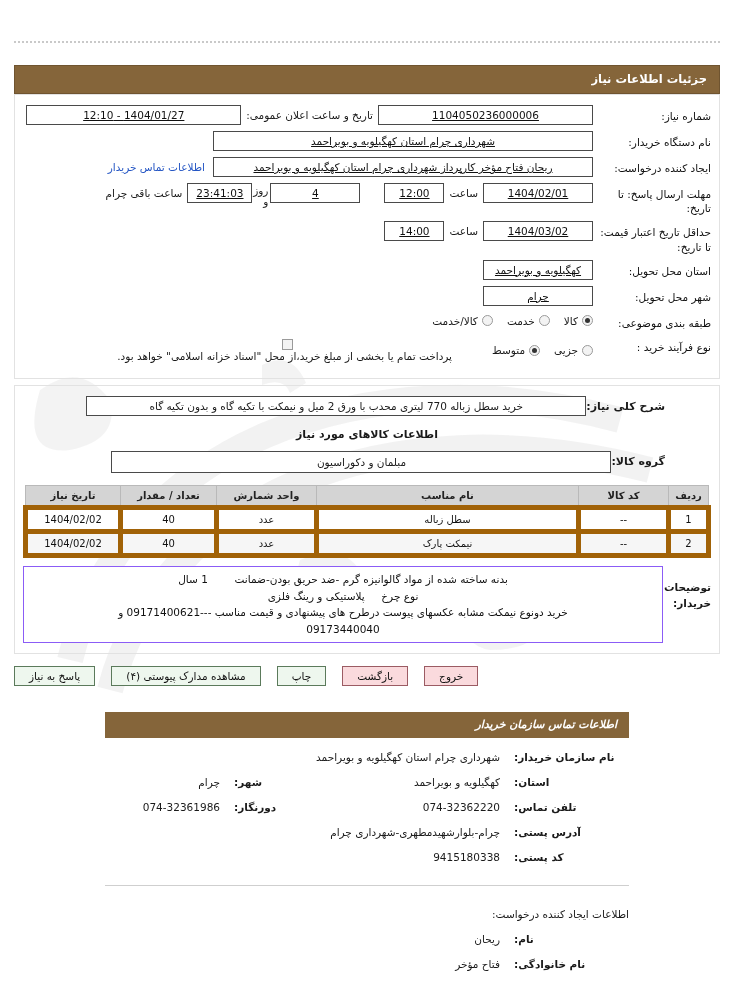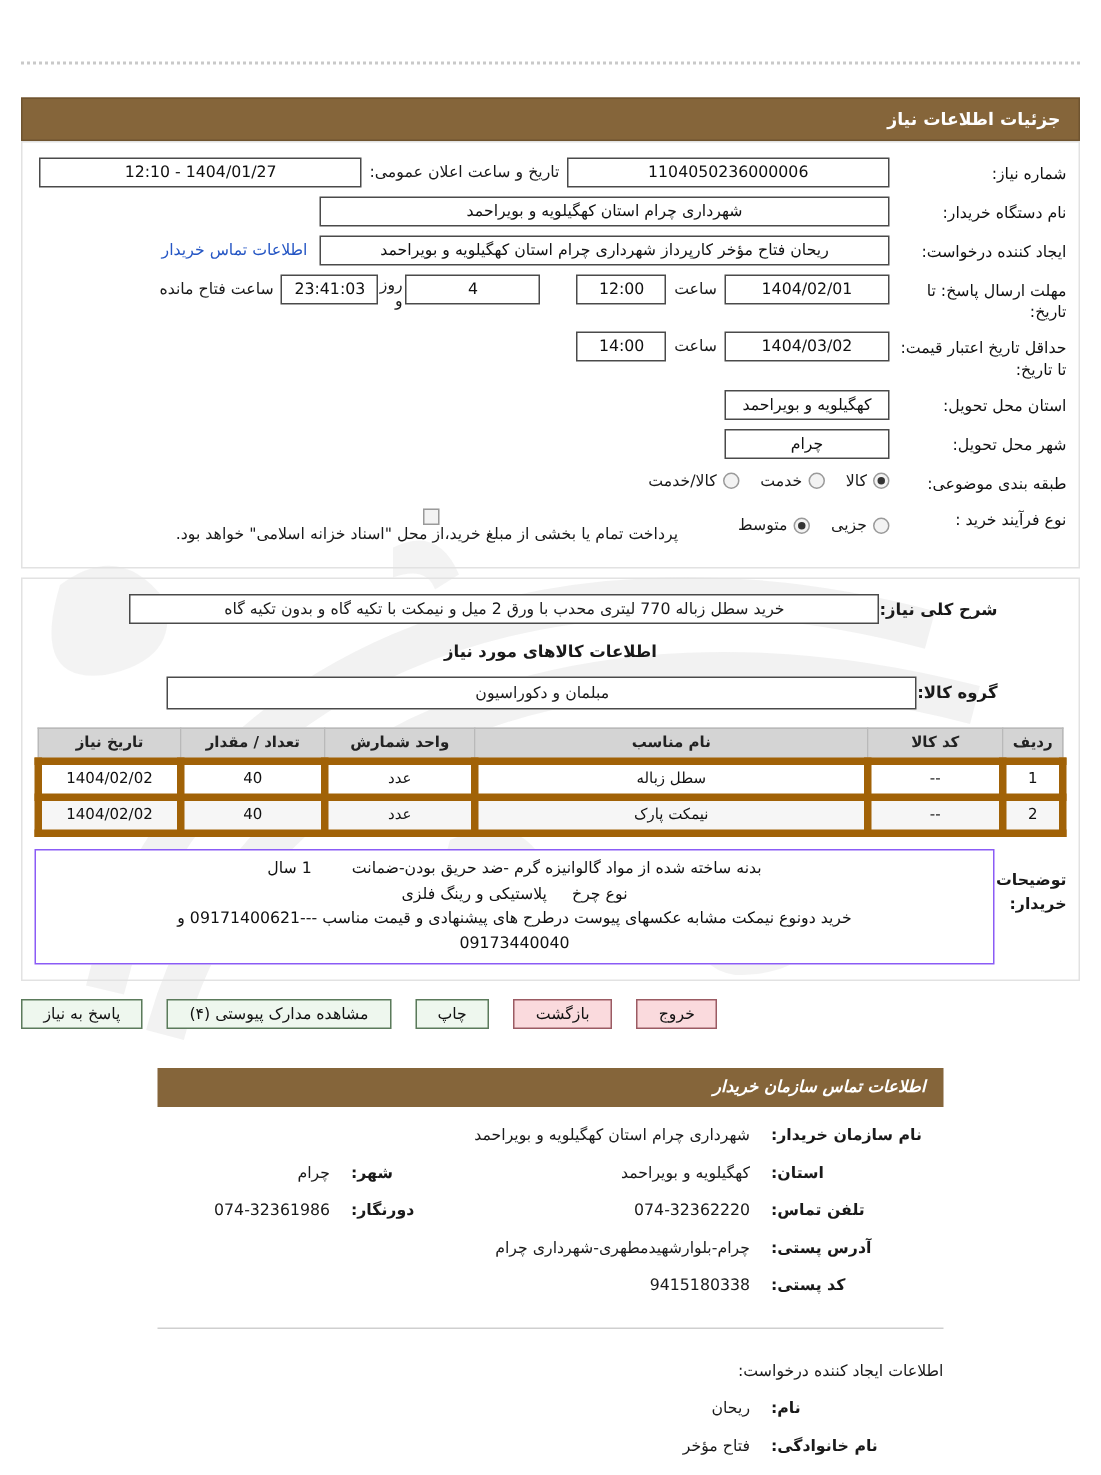--- a/index.html
+++ b/index.html
@@ -83,20 +83,21 @@
     border: 1px solid #4a4a4a;
     background: #fff;
     height: 20px;
     line-height: 18px;
     padding: 0 6px;
     font-size: 10.5px;
     text-align: center;
     overflow: hidden;
     white-space: nowrap;
     color: #111;
+    text-decoration: underline;
   }
   .fld.w-long { width: 215px; }
   .fld.w-name { width: 380px; }
   .fld.w-date { width: 110px; }
   .fld.w-time { width: 60px; }
   .fld.w-prov { width: 110px; }
   .fld.w-city { width: 110px; }
   .fld.w-num  { width: 90px; }
   .fld.w-timer{ width: 65px; }
   .inline-lbl {
@@ -250,21 +251,21 @@
 
       <div class="row">
         <div class="lbl">مهلت ارسال پاسخ: تا تاریخ:</div>
         <div class="fld w-date">1404/02/01</div>
         <div class="inline-lbl">ساعت</div>
         <div class="fld w-time">12:00</div>
         <div style="width:24px"></div>
         <div class="fld w-num">4</div>
         <div class="inline-lbl narrow">روز و</div>
         <div class="fld w-timer">23:41:03</div>
-        <div class="inline-lbl">ساعت فتاح مانده</div>
+        <div class="inline-lbl">ساعت باقی چرام</div>
       </div>
 
       <div class="row">
         <div class="lbl">حداقل تاریخ اعتبار قیمت: تا تاریخ:</div>
         <div class="fld w-date">1404/03/02</div>
         <div class="inline-lbl">ساعت</div>
         <div class="fld w-time">14:00</div>
       </div>
 
       <div class="row">

